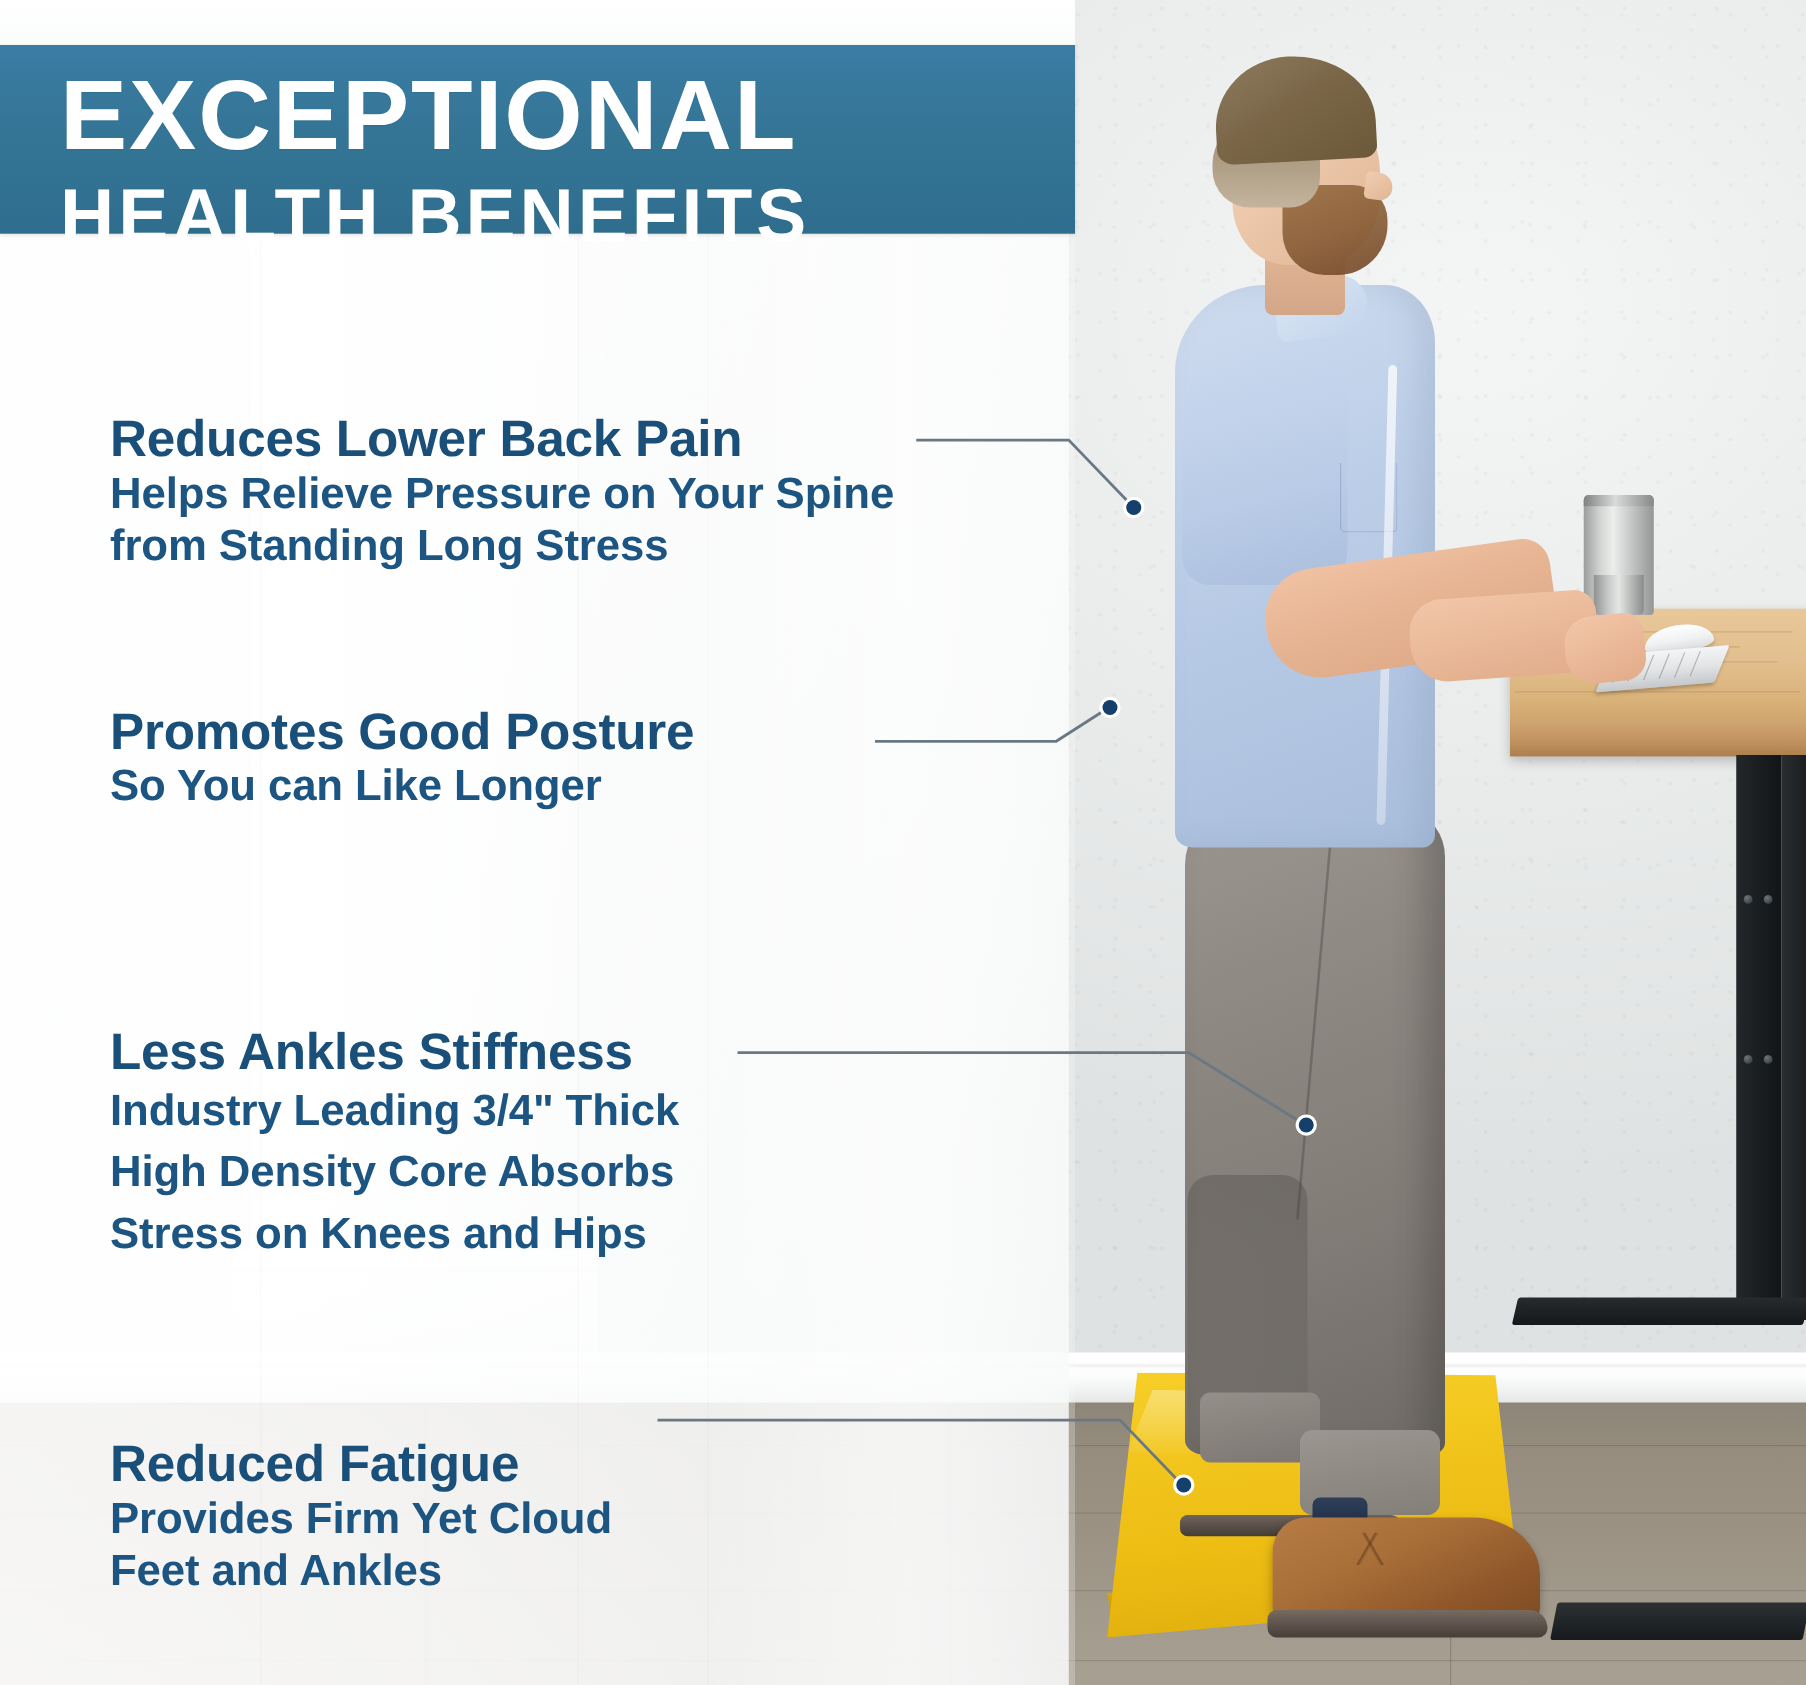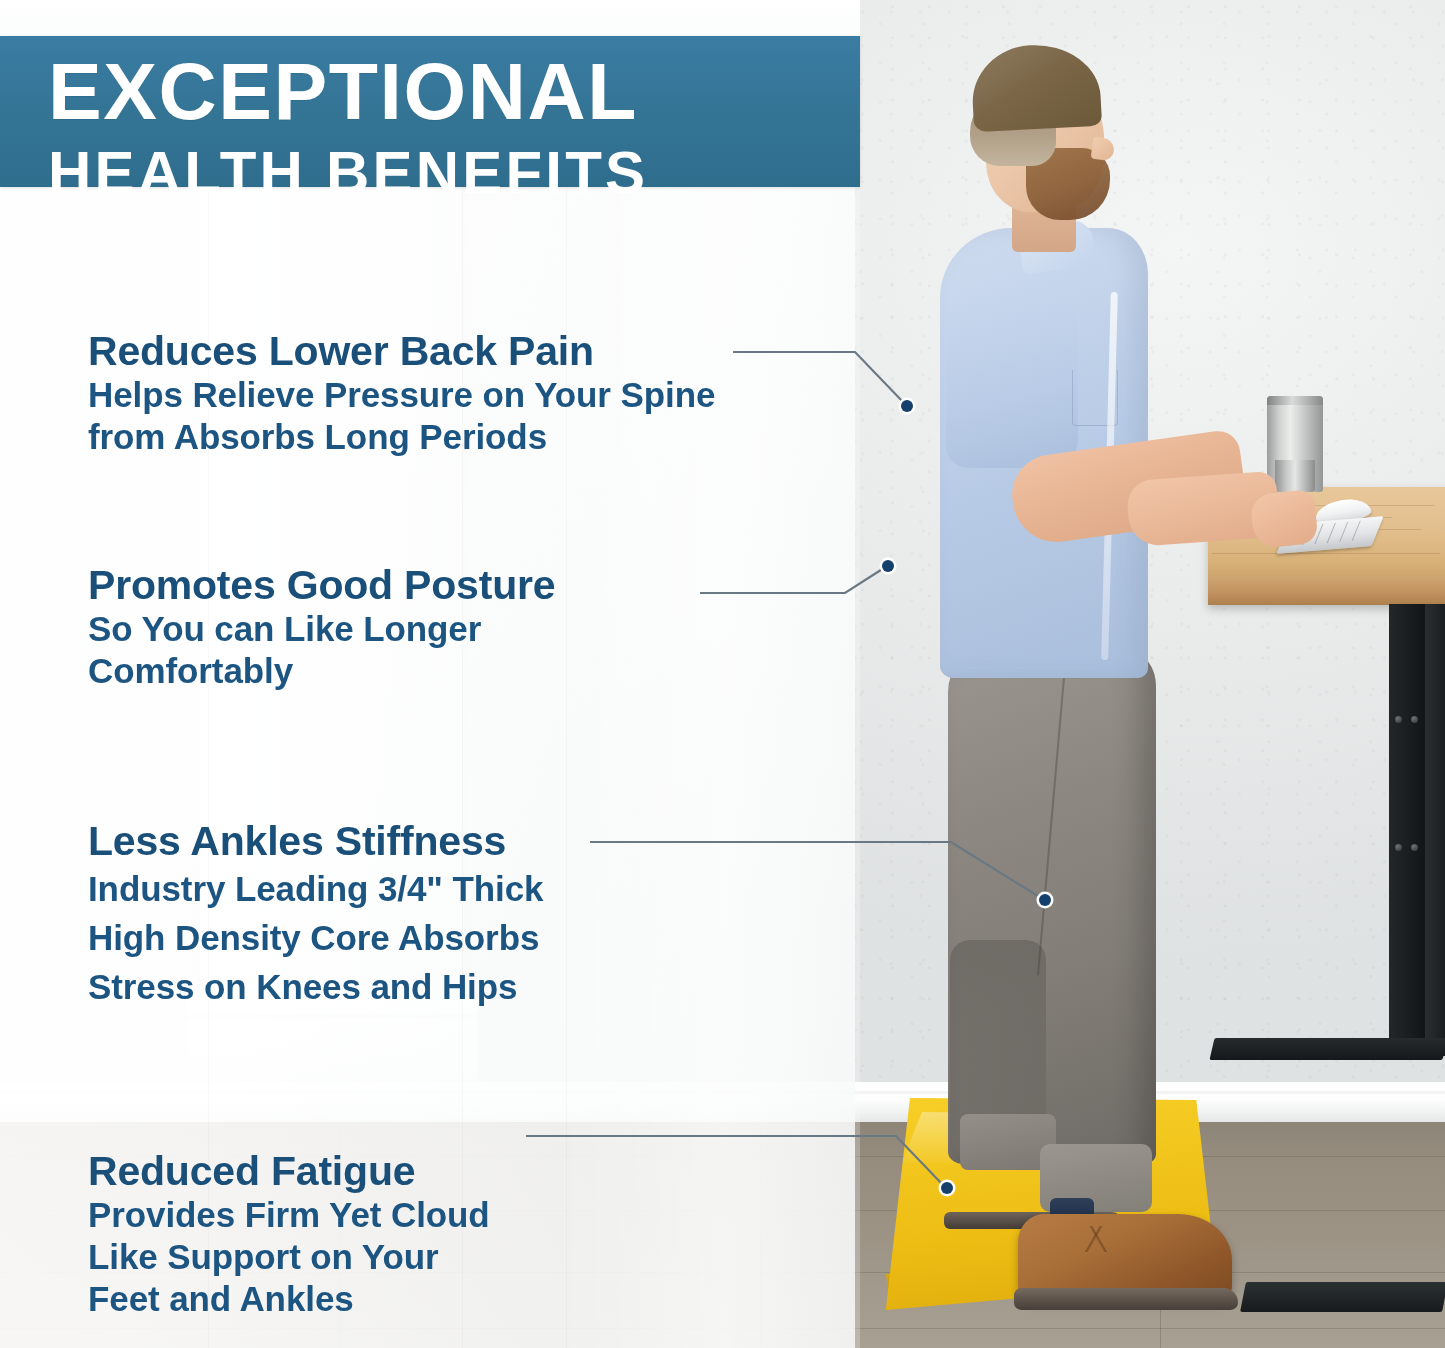--- a/index.html
+++ b/index.html
@@ -462,40 +462,38 @@
   <div class="top-strip"></div>
 
   <div class="banner">
     <div class="banner-l1">EXCEPTIONAL</div>
     <div class="banner-l2">HEALTH BENEFITS</div>
   </div>
 
   <div class="benefit" id="b1">
     <h2>Reduces Lower Back Pain</h2>
     <p>Helps Relieve Pressure on Your Spine</p>
-    <p>from Absorbs Long Periods</p>
+    <p>from Standing Long Stress</p>
   </div>
 
   <div class="benefit" id="b2">
     <h2>Promotes Good Posture</h2>
     <p>So You can Like Longer</p>
-    <p>Comfortably</p>
   </div>
 
   <div class="benefit" id="b3">
     <h2>Less Ankles Stiffness</h2>
     <p class="sp">Industry Leading 3/4" Thick</p>
     <p class="sp">High Density Core Absorbs</p>
     <p class="sp">Stress on Knees and Hips</p>
   </div>
 
   <div class="benefit" id="b4">
     <h2>Reduced Fatigue</h2>
     <p>Provides Firm Yet Cloud</p>
-    <p>Like Support on Your</p>
     <p>Feet and Ankles</p>
   </div>
 
   <svg class="leaders" viewBox="0 0 1445 1348">
 
     <path d="M733 352 L855 352 L905 404" fill="none" stroke="#6a7884" stroke-width="2.2"></path>
     <circle cx="907" cy="406" r="8.5" fill="#ffffff"></circle>
     <circle cx="907" cy="406" r="6" fill="#14406b"></circle>
 
     <path d="M700 593 L845 593 L884 568" fill="none" stroke="#6a7884" stroke-width="2.2"></path>

